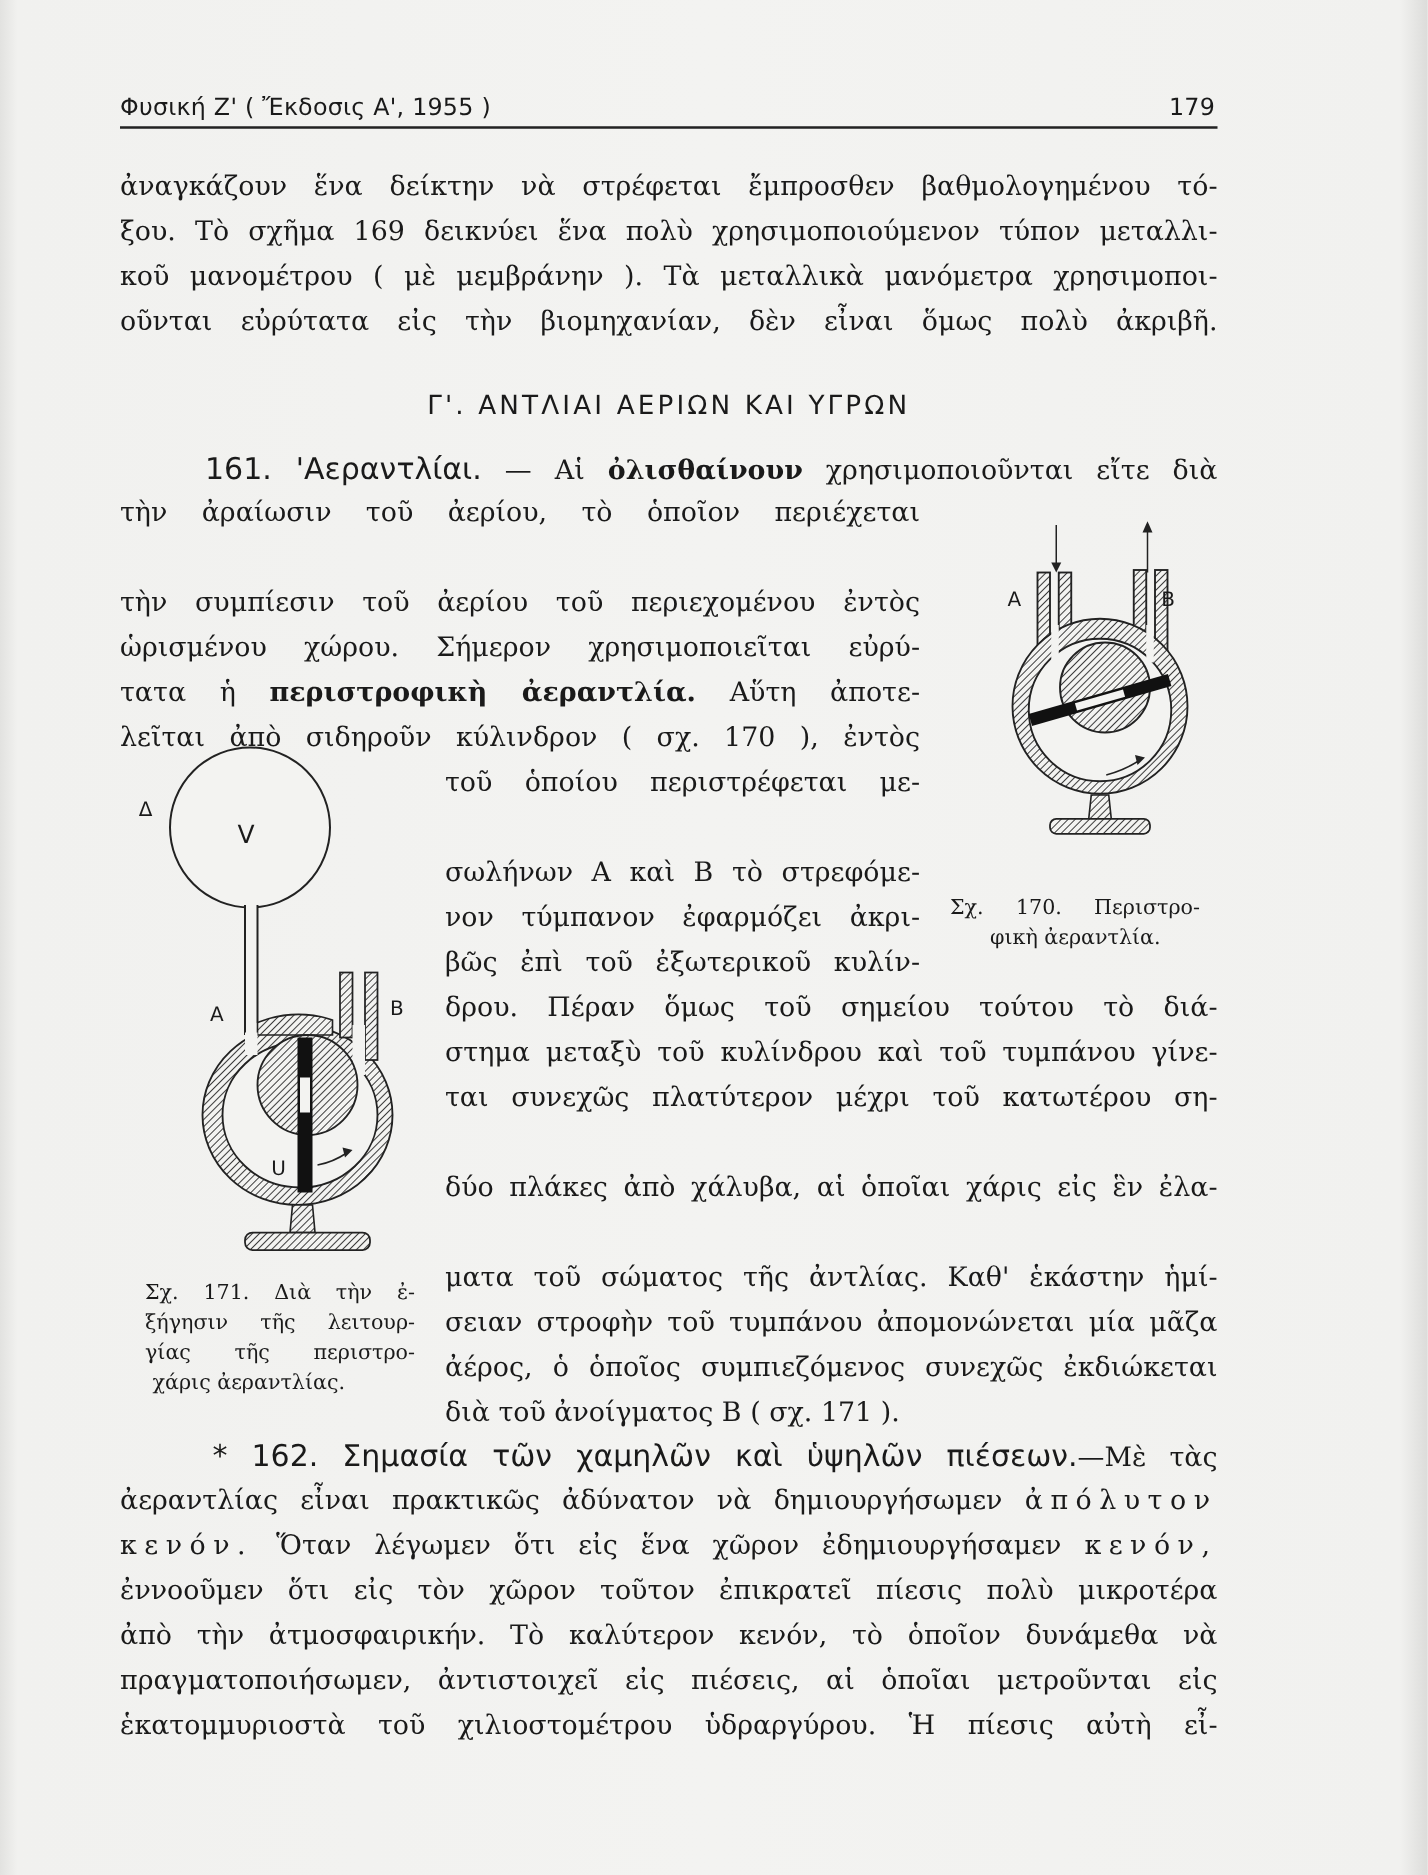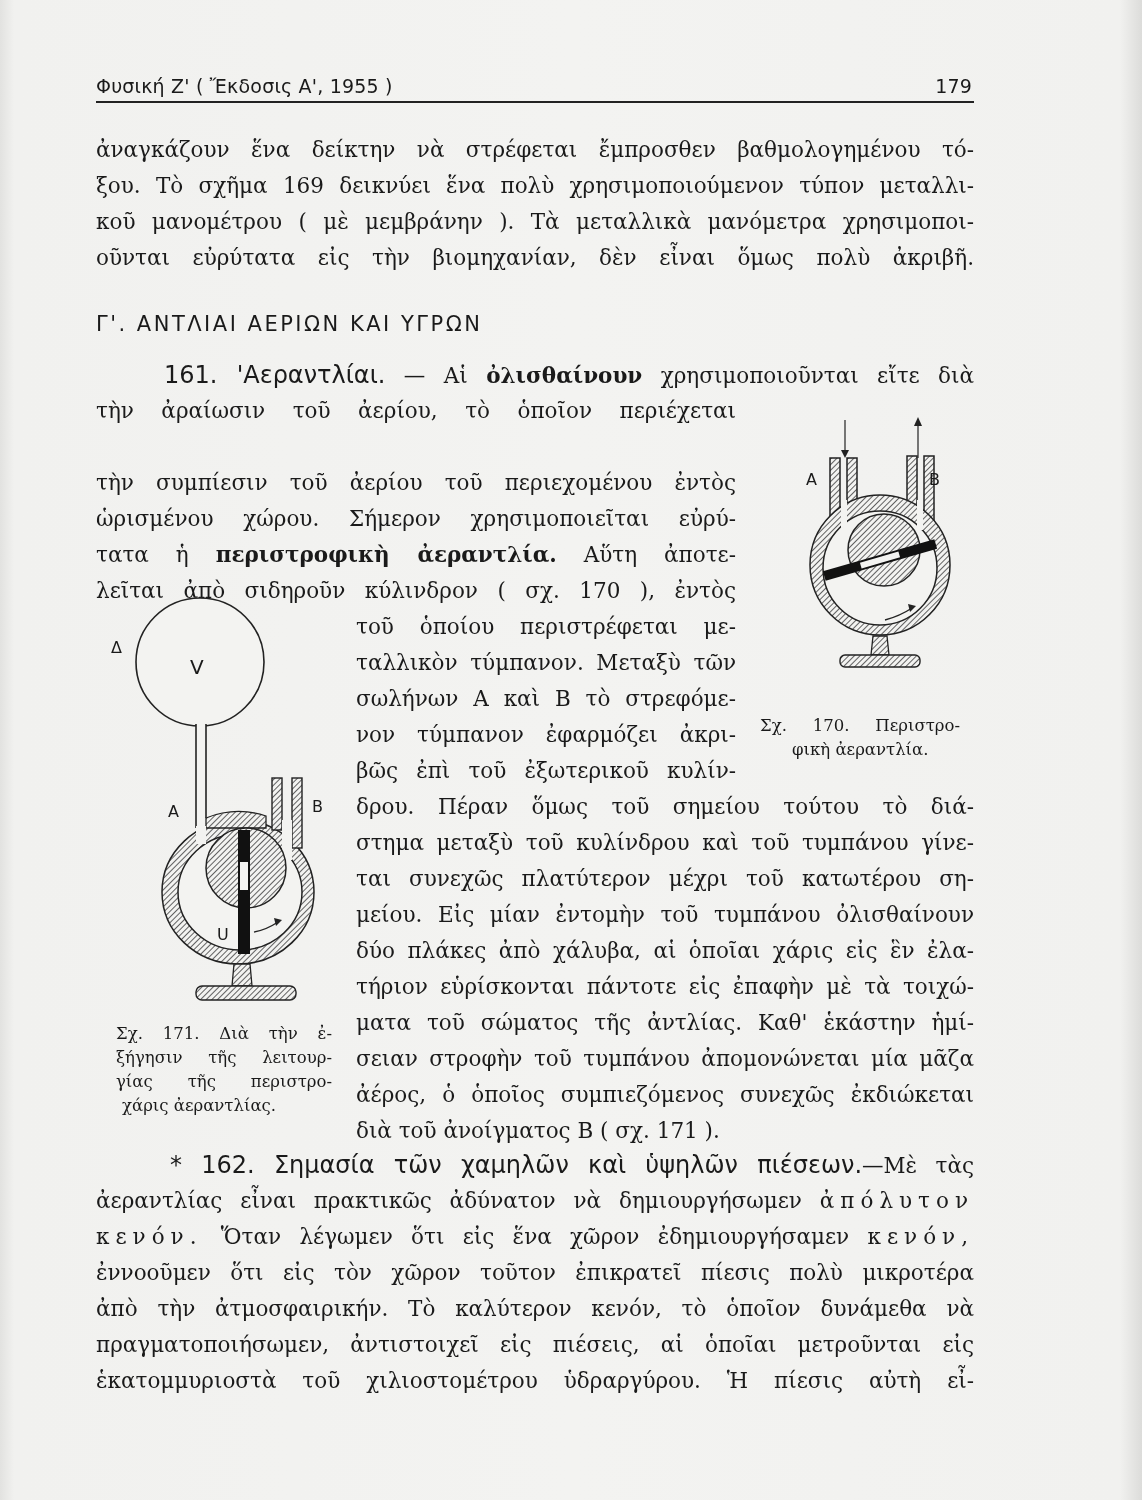--- a/index.html
+++ b/index.html
@@ -25,21 +25,21 @@
 
   .line {
     position: absolute; white-space: nowrap;
     font-size: 21.5px; line-height: 30px;
     text-align: justify; text-align-last: justify;
   }
   .full { left: 96px; width: 878px; }
   .bold { font-weight: bold; }
   .section-head {
     position: absolute; left: 96px; width: 878px; top: 312px;
-    font-family: "DejaVu Sans", "Liberation Sans", sans-serif;
+    text-align: center; font-family: "DejaVu Sans", "Liberation Sans", sans-serif;
     font-size: 21px; letter-spacing: 2.5px;
   }
   .para-title { font-family: "DejaVu Sans", "Liberation Sans", sans-serif; font-size: 24px; }
   .spaced { letter-spacing: 6px; }
   .caption {
     position: absolute; font-size: 16.5px; line-height: 24px;
     white-space: nowrap; text-align: justify; text-align-last: justify;
   }
   svg { position: absolute; overflow: visible; }
 </style>
@@ -65,31 +65,28 @@
   </div>
   <div class="line" style="top:396px; left:96px; width:640px">τὴν ἀραίωσιν τοῦ ἀερίου, τὸ ὁποῖον περιέχεται</div>
   <div class="line" style="top:468px; left:96px; width:640px">τὴν συμπίεσιν τοῦ ἀερίου τοῦ περιεχομένου ἐντὸς</div>
   <div class="line" style="top:504px; left:96px; width:640px">ὡρισμένου χώρου. Σήμερον χρησιμοποιεῖται εὐρύ-</div>
   <div class="line" style="top:540px; left:96px; width:640px">
     <span>τατα ἡ </span><span class="bold">περιστροφικὴ ἀεραντλία.</span><span> Αὕτη ἀποτε-</span>
   </div>
   <div class="line" style="top:576px; left:96px; width:640px">λεῖται ἀπὸ σιδηροῦν κύλινδρον ( σχ. 170 ), ἐντὸς</div>
 
   <div class="line" style="top:612px; left:356px; width:380px">τοῦ ὁποίου περιστρέφεται με-</div>
-  <div class="line" style="top:648px; left:356px; width:380px">ταλλικὸν τύμπανον. Μεταξὺ τῶν</div>
   <div class="line" style="top:684px; left:356px; width:380px">σωλήνων Α καὶ Β τὸ στρεφόμε-</div>
   <div class="line" style="top:720px; left:356px; width:380px">νον τύμπανον ἐφαρμόζει ἀκρι-</div>
   <div class="line" style="top:756px; left:356px; width:380px">βῶς ἐπὶ τοῦ ἐξωτερικοῦ κυλίν-</div>
 
   <div class="line" style="top:792px; left:356px; width:618px">δρου. Πέραν ὅμως τοῦ σημείου τούτου τὸ διά-</div>
   <div class="line" style="top:828px; left:356px; width:618px">στημα μεταξὺ τοῦ κυλίνδρου καὶ τοῦ τυμπάνου γίνε-</div>
   <div class="line" style="top:864px; left:356px; width:618px">ται συνεχῶς πλατύτερον μέχρι τοῦ κατωτέρου ση-</div>
-  <div class="line" style="top:900px; left:356px; width:618px">μείου. Εἰς μίαν ἐντομὴν τοῦ τυμπάνου ὀλισθαίνουν</div>
   <div class="line" style="top:936px; left:356px; width:618px">δύο πλάκες ἀπὸ χάλυβα, αἱ ὁποῖαι χάρις εἰς ἓν ἐλα-</div>
-  <div class="line" style="top:972px; left:356px; width:618px">τήριον εὑρίσκονται πάντοτε εἰς ἐπαφὴν μὲ τὰ τοιχώ-</div>
   <div class="line" style="top:1008px; left:356px; width:618px">ματα τοῦ σώματος τῆς ἀντλίας. Καθ' ἑκάστην ἡμί-</div>
   <div class="line" style="top:1044px; left:356px; width:618px">σειαν στροφὴν τοῦ τυμπάνου ἀπομονώνεται μία μᾶζα</div>
   <div class="line" style="top:1080px; left:356px; width:618px">ἀέρος, ὁ ὁποῖος συμπιεζόμενος συνεχῶς ἐκδιώκεται</div>
   <div class="line" style="top:1116px; left:356px; text-align:left; text-align-last:left">διὰ τοῦ ἀνοίγματος Β ( σχ. 171 ).</div>
 
   <svg style="left:770px; top:400px" width="200" height="300" viewBox="0 0 200 300">
     <defs>
       <pattern id="hatch170" width="4" height="4" patternUnits="userSpaceOnUse" patternTransform="rotate(45)">
         <rect width="4" height="4" fill="#f3f3f1"></rect>
         <line x1="0" y1="0" x2="0" y2="4" stroke="#222" stroke-width="1.4"></line>

